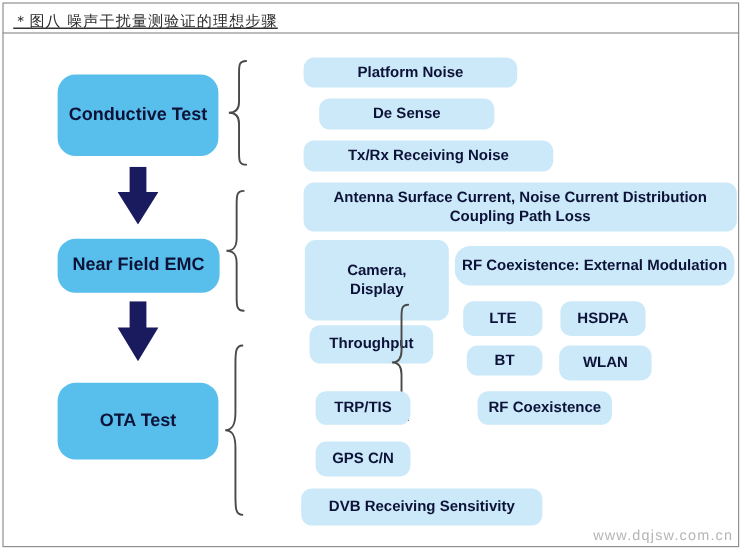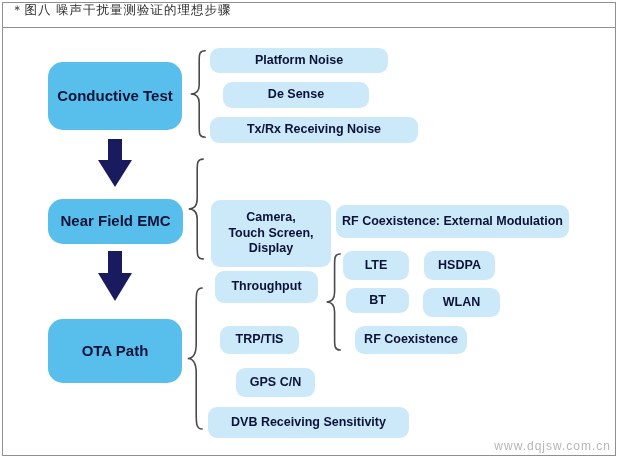--- a/index.html
+++ b/index.html
@@ -8,35 +8,35 @@
     position:relative; width:621px; height:464px; background:#fff;
     font-family:"Liberation Sans","DejaVu Sans",sans-serif; overflow:hidden;
   }
   .frame {
     position:absolute; left:2px; top:2px; width:614px; height:454px;
     border:1px solid var(--frame-border,#909090); background:#fff;
   }
   .titlebar {
     position:absolute; left:2px; top:2px; width:614px; height:26px;
     border-bottom:1px solid var(--frame-border,#909090);
-    display:flex; align-items:flex-start; padding-left:9px;
+    display:flex; align-items:flex-end; padding-left:9px;text-decoration:underline;
   }
   .title-text {
     font-size:12.5px; color:var(--title-text,#2b2b2b); letter-spacing:1px;
   }
   .node {
     position:absolute; display:flex; flex-direction:column;
     align-items:center; justify-content:center; text-align:center;
     font-weight:bold; color:var(--box-text,#0d1238); line-height:1.25;
   }
   .primary {
     background:var(--primary-box,#58bfed); border-radius:15px; font-size:15px;
   }
   .secondary {
-    background:var(--secondary-box,#cbe9f8); border-radius:9px; font-size:12.5px;
+    background:var(--secondary-box,#cbe9f8); border-radius:9px; font-size:12.5px;margin-left:43px;
   }
   .brace { position:absolute; }
   .brace svg { display:block; width:100%; height:100%; }
   .brace path {
     fill:none; stroke:var(--brace,#4a4a4a); stroke-width:1.6;
     vector-effect:non-scaling-stroke; stroke-linecap:round;
   }
   .arrow { position:absolute; }
   .arrow svg { display:block; width:100%; height:100%; }
   .arrow polygon { fill:var(--arrow,#1a1b5f); }
@@ -84,39 +84,42 @@
   <div class="node primary" style="left:48px; top:199px; width:135px; height:45px;">
     <span>Near Field EMC</span>
   </div>
 
   <div class="brace" style="left:187px; top:157px; width:17px; height:104px;">
     <svg viewBox="0 0 20 100" preserveAspectRatio="none" aria-hidden="true">
       <path d="M19,2 C12,2 12,6 12,13 L12,40 C12,47 9,50 2,50 C9,50 12,53 12,60 L12,87 C12,94 12,98 19,98"></path>
     </svg>
   </div>
 
+  <div class="node secondary" style="left:210px; top:152px; width:361px; height:41px;">
+    <span>Antenna Surface Current, Noise Current Distribution</span>
+    <span>Coupling Path Loss</span>
+  </div>
 
   <div class="node secondary" style="left:211px; top:200px; width:120px; height:67px;">
     <span>Camera,</span>
-    <span>Touch Screen,</span>
     <span>Display</span>
   </div>
 
-  <div class="node secondary" style="left:336px; top:205px; width:233px; height:33px;">
+  <div class="node secondary" style="left:336px; top:205px; width:233px; height:33px;border-radius:13px;">
     <span>RF Coexistence: External Modulation</span>
   </div>
 
   <div class="arrow" style="left:98px; top:251px; width:34px; height:50px;">
     <svg viewBox="0 0 34 48" preserveAspectRatio="none" aria-hidden="true">
       <polygon points="10,0 24,0 24,21 34,21 17,48 0,21 10,21"></polygon>
     </svg>
   </div>
 
   <div class="node primary" style="left:48px; top:319px; width:134px; height:64px;">
-    <span>OTA Path</span>
+    <span>OTA Test</span>
   </div>
 
   <div class="brace" style="left:186px; top:285px; width:17px; height:147px;">
     <svg viewBox="0 0 20 100" preserveAspectRatio="none" aria-hidden="true">
       <path d="M19,2 C12,2 12,6 12,13 L12,40 C12,47 9,50 2,50 C9,50 12,53 12,60 L12,87 C12,94 12,98 19,98"></path>
     </svg>
   </div>
 
   <div class="node secondary" style="left:215px; top:271px; width:103px; height:32px;">
     <span>Throughput</span>
@@ -140,21 +143,21 @@
   <div class="node secondary" style="left:423px; top:288px; width:77px; height:29px;">
     <span>WLAN</span>
   </div>
   <div class="node secondary" style="left:355px; top:326px; width:112px; height:28px;">
     <span>RF Coexistence</span>
   </div>
 
   <div class="node secondary" style="left:220px; top:326px; width:79px; height:28px;">
     <span>TRP/TIS</span>
   </div>
-  <div class="node secondary" style="left:236px; top:368px; width:79px; height:29px;">
+  <div class="node secondary" style="left:220px; top:368px; width:79px; height:29px;">
     <span>GPS C/N</span>
   </div>
   <div class="node secondary" style="left:208px; top:407px; width:201px; height:31px;">
     <span>DVB Receiving Sensitivity</span>
   </div>
 
   <div class="watermark">www.dqjsw.com.cn</div>
 </div>
 
 </body></html>

